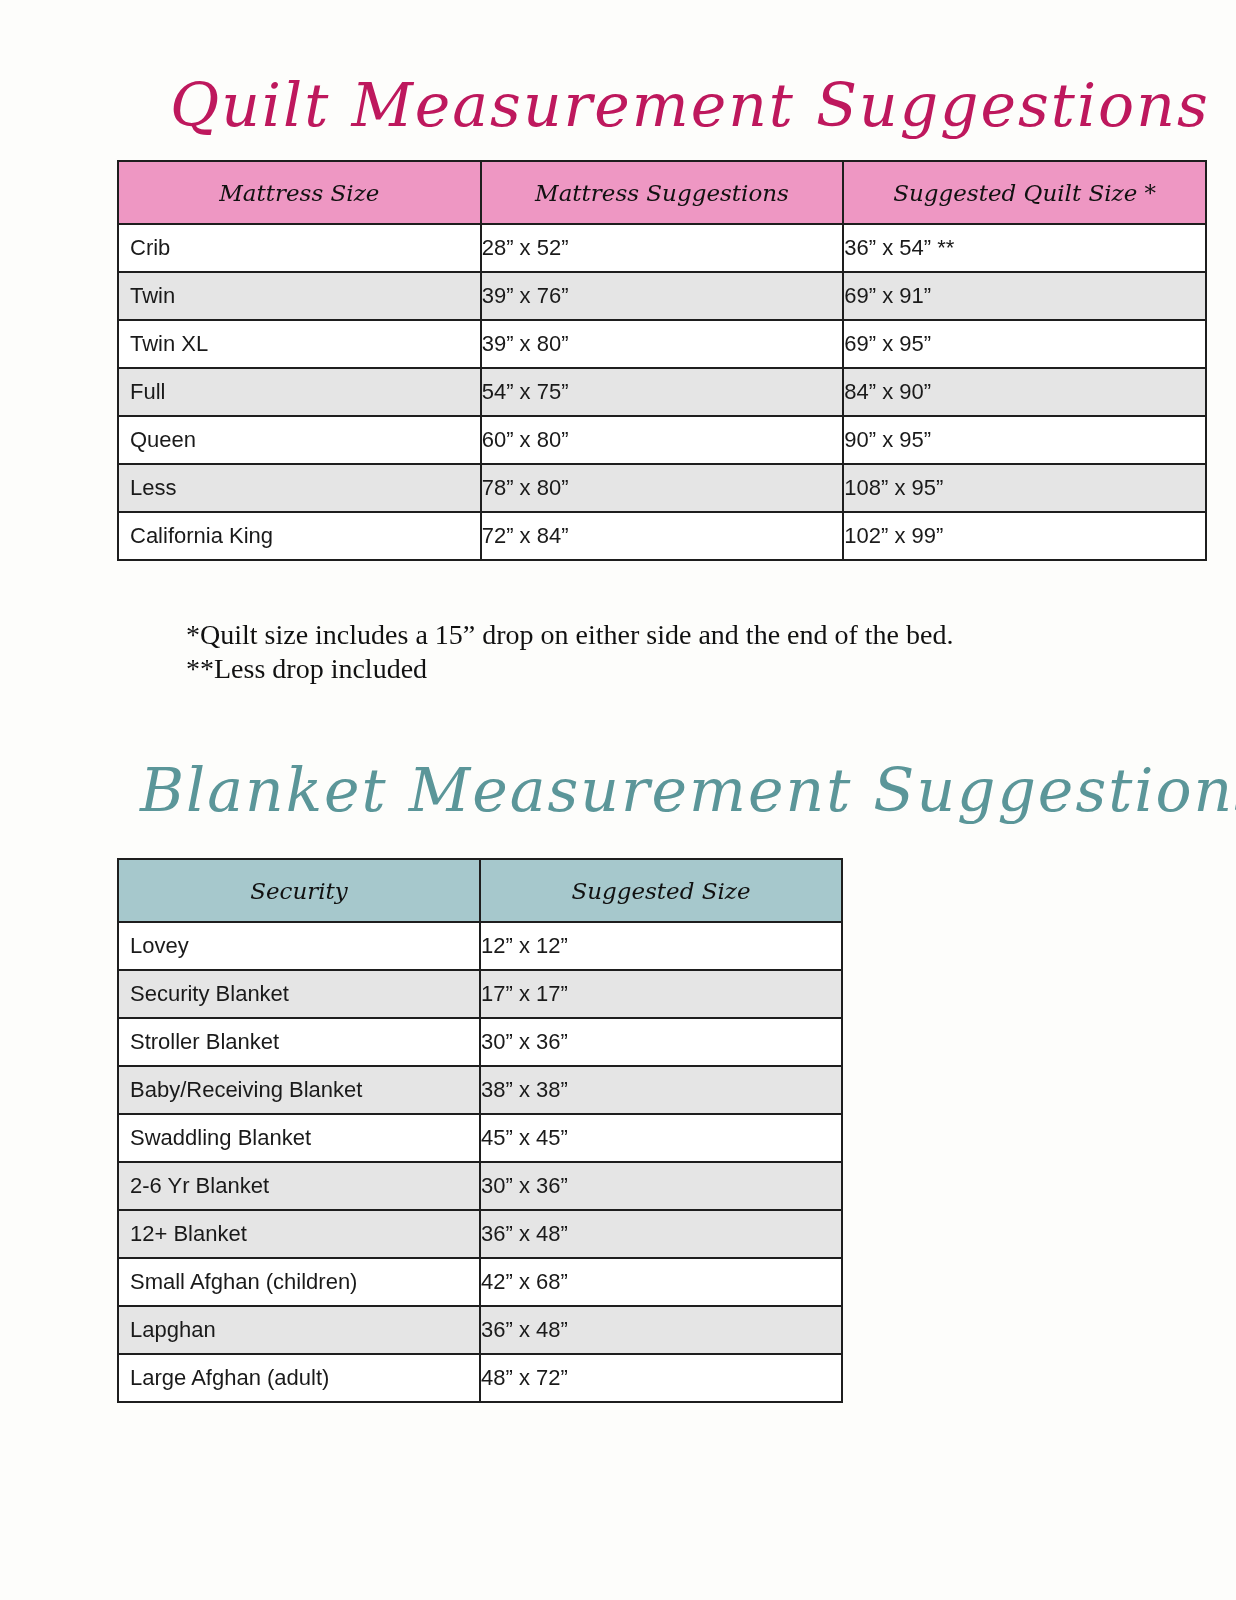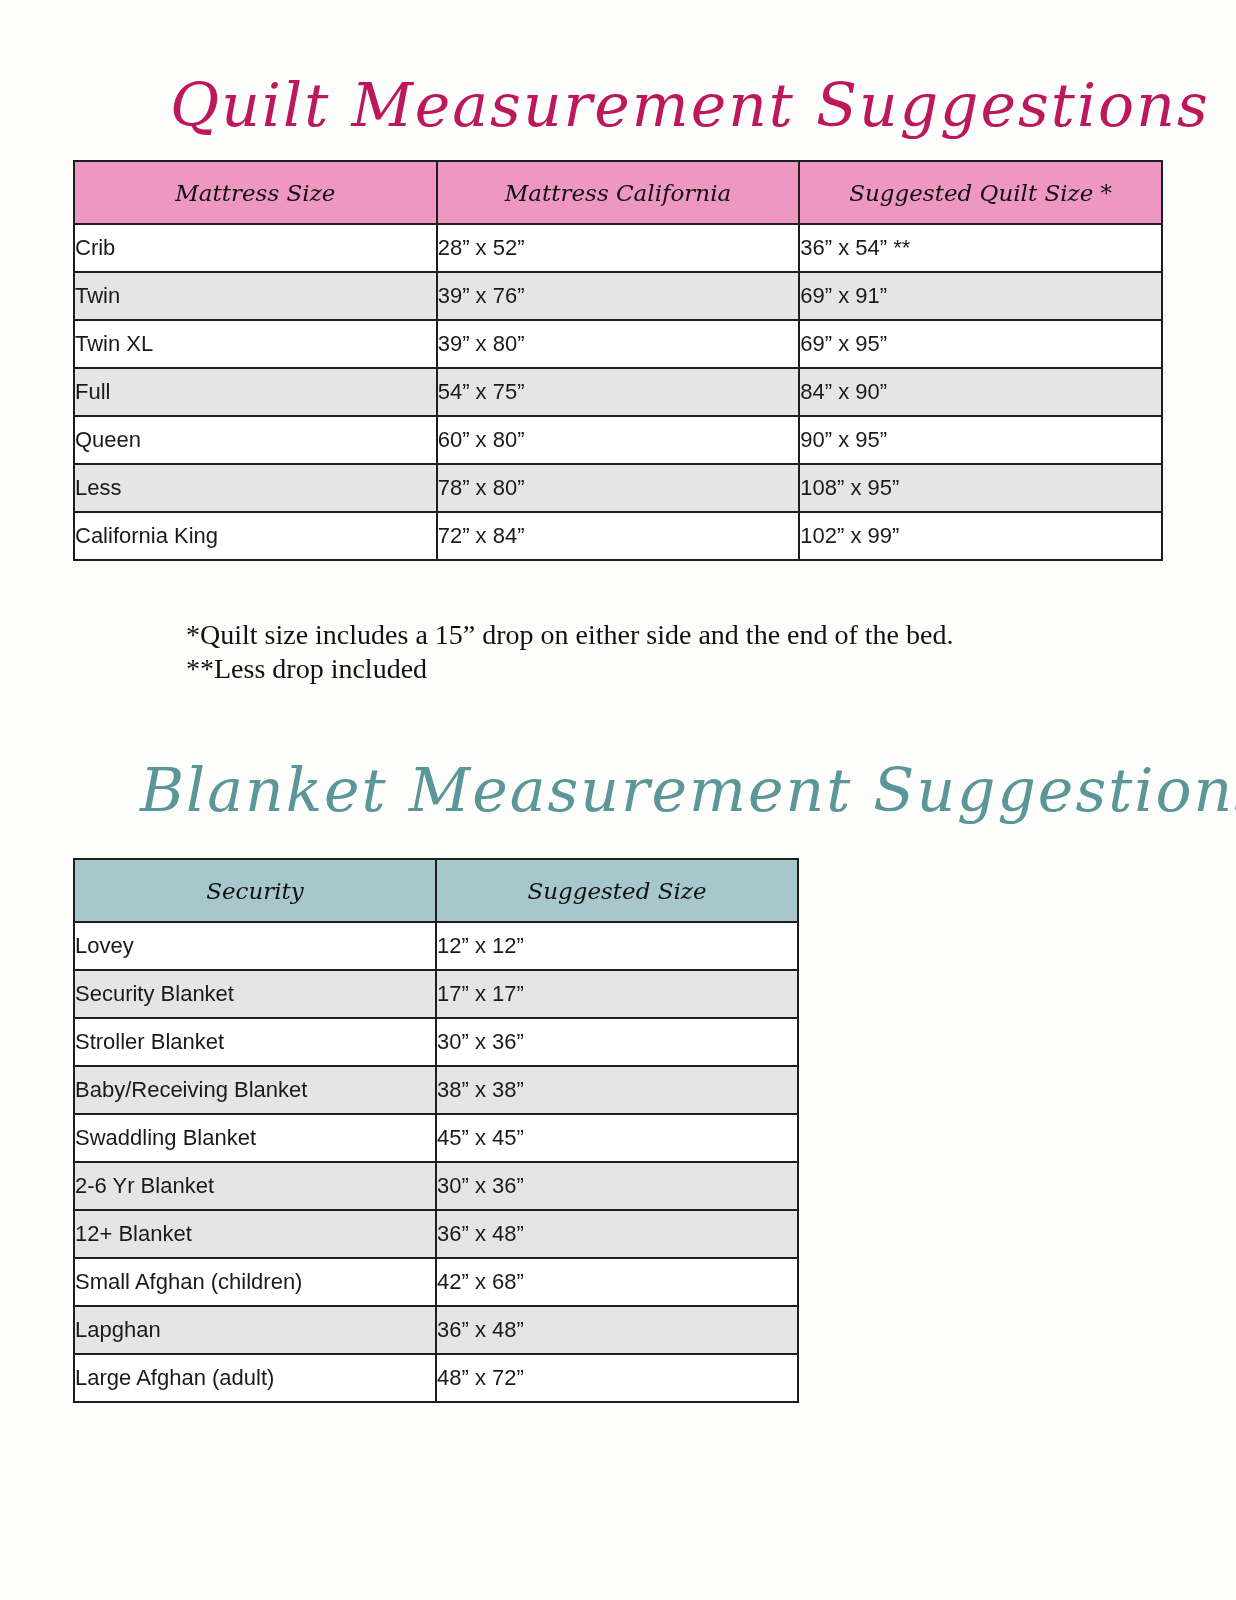--- a/index.html
+++ b/index.html
@@ -17,41 +17,42 @@
       font-weight: normal;
       letter-spacing: 2px;
       white-space: nowrap;
     }
     #quilt-title { left: 170px; top: 70px; font-size: 60px; color: #be185d; }
     #blanket-title { left: 140px; top: 755px; font-size: 60px; color: #5b9699; }
     table {
       position: absolute;
       border-collapse: collapse;
       table-layout: fixed;
+      margin-left: 44px;
     }
     td, th {
       border: 2px solid #1e1e1e;
       padding: 0;
       font-size: 22px;
       color: #1a1a1a;
       height: 46px;
     }
     th {
       font-family: "DejaVu Serif", serif;
       font-style: italic;
       font-weight: normal;
       font-size: 23px;
       height: 61px;
       color: #111;
     }
     #quilt-table { left: 73px; top: 160px; width: 1090px; }
     #quilt-table th { background: #ee97c3; }
     #blanket-table { left: 73px; top: 858px; width: 726px; }
     #blanket-table th { background: #a6c8cc; }
-    td.left { text-align: left; }
+    td.left { text-align: left; padding-left: 11px; }
     td.center { }
     tr.alt td { background: #e5e5e5; }
     tr.plain td { background: #ffffff; }
     .notes {
       position: absolute;
       left: 146px; top: 618px;
       font-family: "Liberation Serif", serif;
       font-size: 28px;
       color: #111;
       line-height: 34px;
@@ -65,21 +66,21 @@
 
 <table id="quilt-table">
   <colgroup>
       <col style="width:356px">
       <col style="width:356px">
       <col style="width:356px">
     </colgroup>
   <thead>
     <tr>
       <th>Mattress Size</th>
-      <th>Mattress California</th>
+      <th>Mattress Suggestions</th>
       <th>Suggested Quilt Size *</th>
     </tr>
   </thead>
   <tbody>
     <tr class="plain">
       <td class="left">Crib</td>
       <td class="center">28” x 52”</td>
       <td class="center">36” x 54” **</td>
     </tr>
     <tr class="alt">

